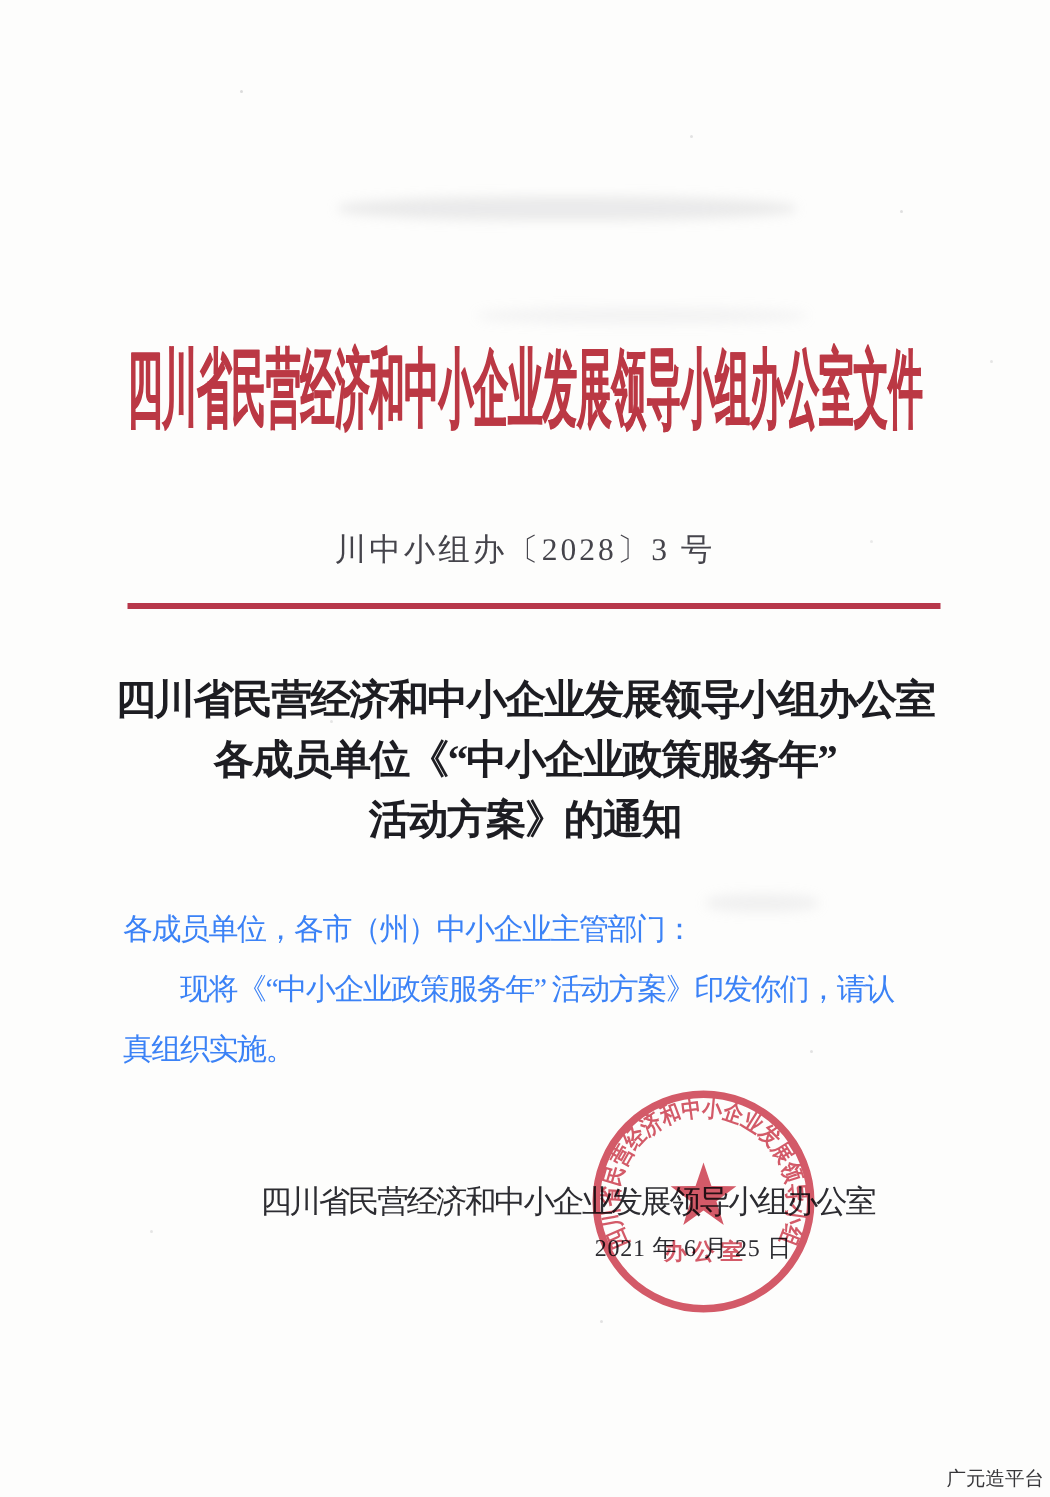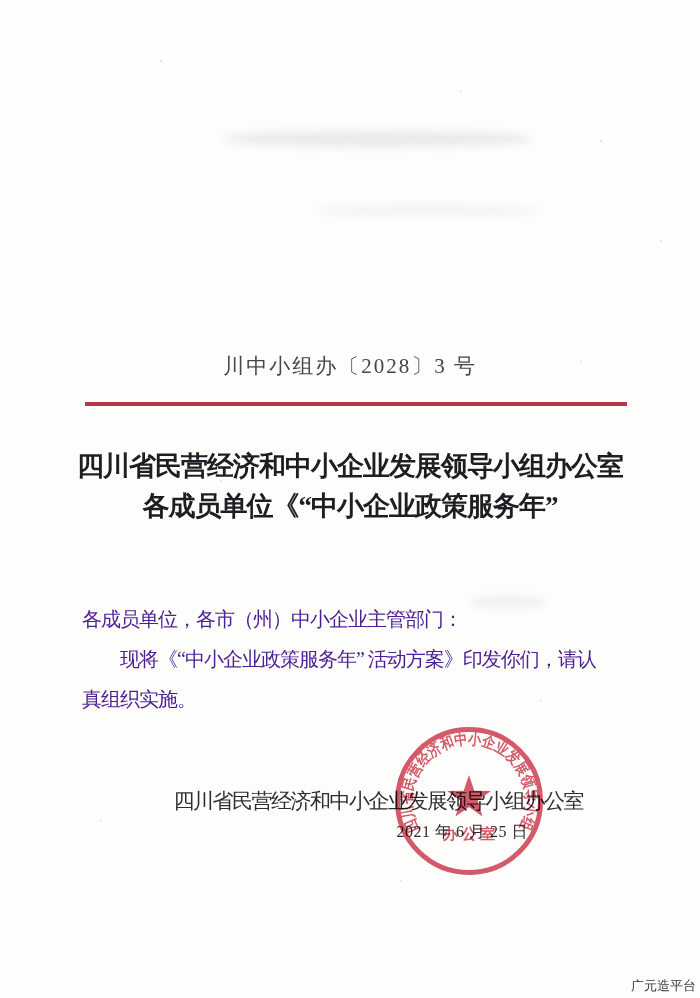--- a/index.html
+++ b/index.html
@@ -56,21 +56,21 @@
   }
 
   .doc-title{
     position:absolute;top:446px;left:0;width:700px;
     text-align:center;
     font-size:27px;font-weight:bold;color:#1d1d22;
     line-height:40px;letter-spacing:-1px;
     filter:blur(0.15px);
   }
 
-  .body-text{position:absolute;left:82px;width:545px;color:#4c1d95;}
+  .body-text{position:absolute;left:82px;width:545px;color:#3b82f6;}
   .salutation{top:606px;font-size:20px;letter-spacing:-1px;}
   .para-line1{top:646px;font-size:20px;letter-spacing:-1px;padding-left:38px;width:540px;}
   .para-line2{top:686px;font-size:20px;letter-spacing:-1px;}
 
   .signature{
     position:absolute;top:787px;right:117px;
     font-size:21px;color:#2c2c31;letter-spacing:-1.5px;
     white-space:nowrap;
   }
   .sign-date{
@@ -94,28 +94,32 @@
 </head>
 <body>
 
 <div class="page">
 
   <div class="ghost ghost-a"></div>
   <div class="ghost ghost-b"></div>
   <div class="ghost ghost-c"></div>
   <div class="speckles"></div>
 
+  <div class="red-header">
+    <span class="stretch">四川省民营经济和中小企业发展领导小组办公室文件</span>
+  </div>
 
   <div class="doc-number">川中小组办〔2028〕3 号</div>
 
   <div class="red-line"></div>
 
   <div class="doc-title">
     <div>四川省民营经济和中小企业发展领导小组办公室</div>
     <div>各成员单位《“中小企业政策服务年”</div>
+    <div>活动方案》的通知</div>
   </div>
 
   <div class="body-text salutation">各成员单位，各市（州）中小企业主管部门：</div>
   <div class="body-text para-line1">现将《“中小企业政策服务年” 活动方案》印发你们，请认</div>
   <div class="body-text para-line2">真组织实施。</div>
 
   <div class="signature">四川省民营经济和中小企业发展领导小组办公室</div>
   <div class="sign-date">2021 年 6 月 25 日</div>
 
   <svg class="seal" viewBox="0 0 160 160">

